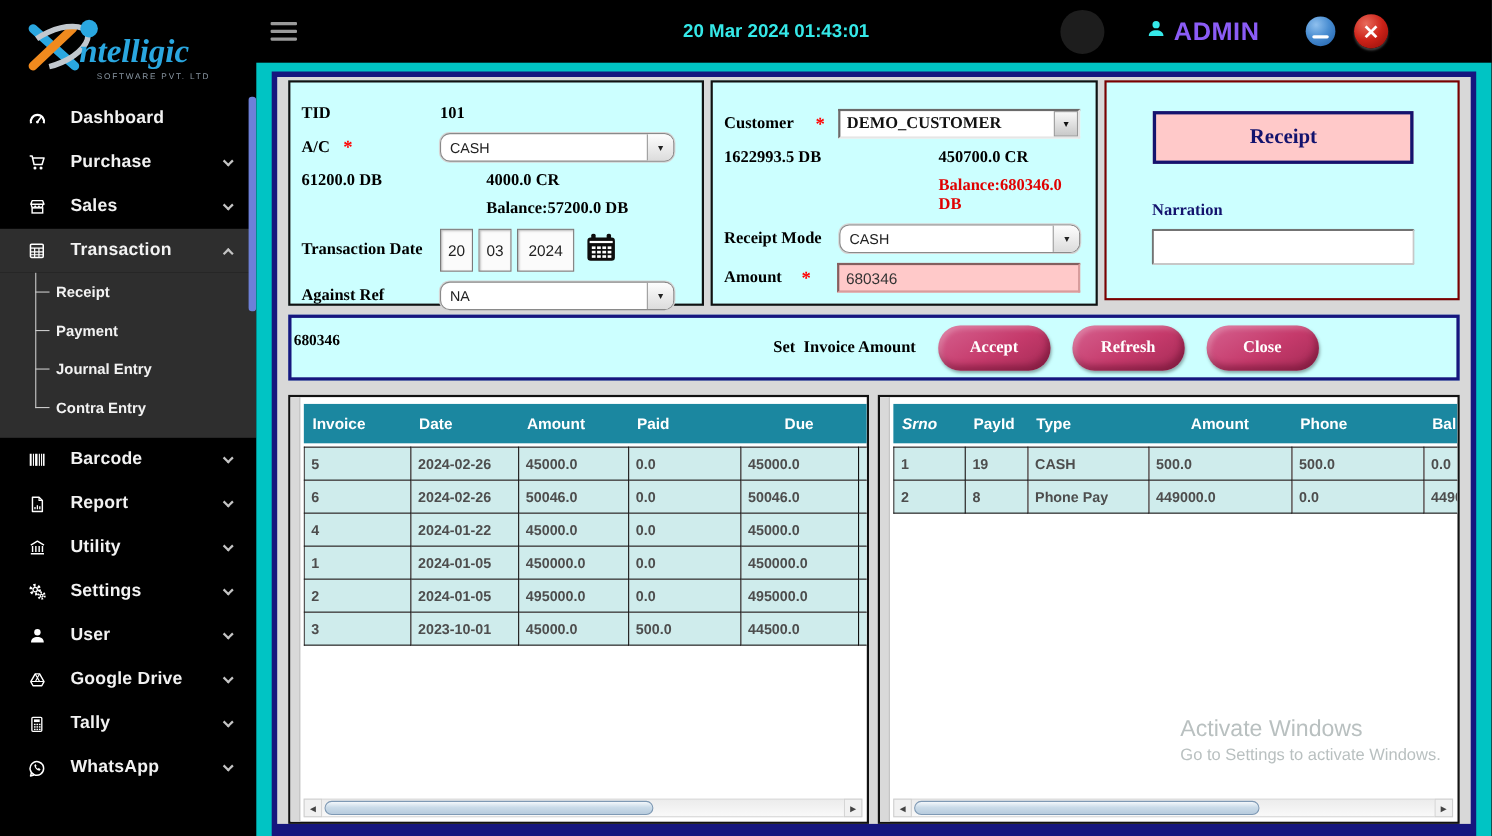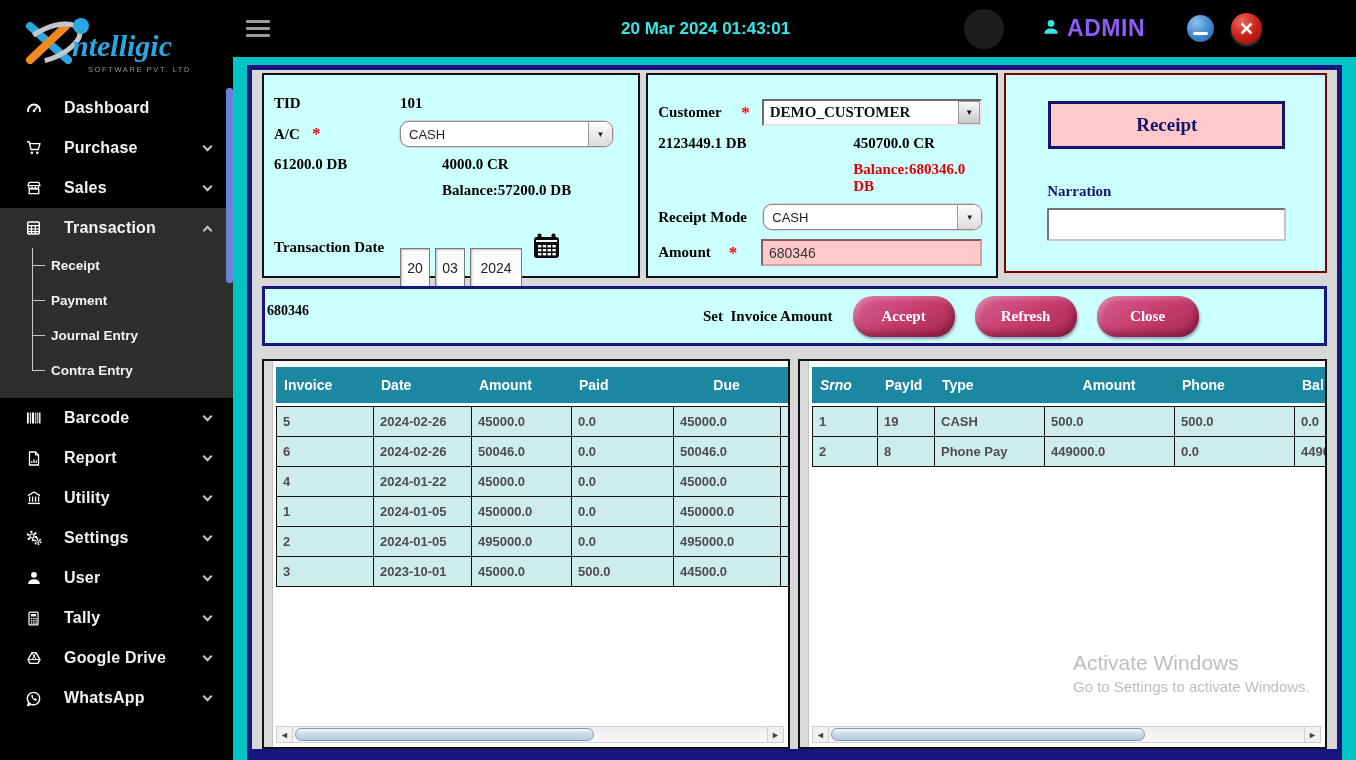--- a/index.html
+++ b/index.html
@@ -77,21 +77,21 @@
     font-size:8px; color:#222; }
 
   .combo { height:27px; border:2px solid #6a6a6a; border-right-color:#e6e6e6; border-bottom-color:#e6e6e6;
     background:#fff; display:flex; align-items:stretch; cursor:pointer; }
   .combo .combo-text { flex:1; font-family:"Liberation Serif", serif; font-weight:bold; font-size:15px;
     color:#111; padding:3px 0 0 6px; }
   .combo .combo-btn { width:22px; background:linear-gradient(#f8f8f8,#c9c9c9); border:1px solid #999;
     display:flex; align-items:center; justify-content:center; font-size:8px; color:#111; }
 
   .datebox { height:39px; border:1px solid #7a7a7a; background:#fbfbfb; text-align:center;
-    font-size:14px; color:#222; box-shadow:inset 1px 1px 2px #bbb; margin-right:5px;margin-top:40px; }
+    font-size:14px; color:#222; box-shadow:inset 1px 1px 2px #bbb; margin-right:5px; }
   .d2 { width:30px; } .d4 { width:52px; }
 
   .pink-input { height:27px; background:#ffc9c9; border:2px inset #d89c9c; font-size:14px; color:#333;
     padding-left:6px; width:226px; font-family:"Liberation Sans", sans-serif; }
   .receipt-title { position:absolute; left:42px; top:26px; width:237px; height:48px; background:#ffc9c9;
     border:3px solid #13136e; display:flex; align-items:center; justify-content:center;
     font-family:"Liberation Serif", serif; font-weight:bold; font-size:19px; color:#13136e; cursor:pointer; }
   .narr-label { position:absolute; left:41px; top:108px; font-family:"Liberation Serif", serif;
     font-weight:bold; font-size:15px; color:#13136e; }
   .narr-input { position:absolute; left:41px; top:133px; width:239px; height:33px; background:#fff;
@@ -262,47 +262,47 @@
             <svg width="16" height="16" viewBox="0 0 16 16">
               <circle cx="8" cy="4.8" r="2.9" fill="#fff"></circle>
               <path d="M2.2 14c0-3.2 2.6-4.8 5.8-4.8s5.8 1.6 5.8 4.8z" fill="#fff"></path>
             </svg>
           </span>
           <span class="mlabel">User</span>
           <span class="chev"></span>
         </div>
         <div class="mitem">
           <span class="micon">
+            <svg width="18" height="16" viewBox="0 0 16 16">
+              <path d="M6 2.6h4l4 7-2 3.8H4l-2-3.8z" stroke="#fff" stroke-width="1.3" fill="none" stroke-linejoin="round"></path>
+              <path d="M6 2.6 10 9.6M10 2.6 6.2 9.6M2.3 9.6h11.4" stroke="#fff" stroke-width="1" fill="none"></path>
+            </svg>
+          </span>
+          <span class="mlabel">Google Drive</span>
+          <span class="chev"></span>
+        </div>
+        <div class="mitem">
+          <span class="micon">
             <svg width="15" height="17" viewBox="0 0 16 16">
               <rect x="3.2" y="1.2" width="9.6" height="13.6" rx="1" stroke="#fff" stroke-width="1.3" fill="none"></rect>
               <rect x="5.2" y="3.2" width="5.6" height="2.6" fill="#fff"></rect>
               <g fill="#fff">
                 <rect x="5.2" y="7.4" width="1.6" height="1.4"></rect>
                 <rect x="7.6" y="7.4" width="1.6" height="1.4"></rect>
                 <rect x="10" y="7.4" width="1.6" height="1.4"></rect>
                 <rect x="5.2" y="9.8" width="1.6" height="1.4"></rect>
                 <rect x="7.6" y="9.8" width="1.6" height="1.4"></rect>
                 <rect x="10" y="9.8" width="1.6" height="1.4"></rect>
                 <rect x="5.2" y="12.2" width="1.6" height="1.4"></rect>
                 <rect x="7.6" y="12.2" width="1.6" height="1.4"></rect>
                 <rect x="10" y="12.2" width="1.6" height="1.4"></rect>
               </g>
             </svg>
           </span>
           <span class="mlabel">Tally</span>
-          <span class="chev"></span>
-        </div>
-        <div class="mitem">
-          <span class="micon">
-            <svg width="18" height="16" viewBox="0 0 16 16">
-              <path d="M6 2.6h4l4 7-2 3.8H4l-2-3.8z" stroke="#fff" stroke-width="1.3" fill="none" stroke-linejoin="round"></path>
-              <path d="M6 2.6 10 9.6M10 2.6 6.2 9.6M2.3 9.6h11.4" stroke="#fff" stroke-width="1" fill="none"></path>
-            </svg>
-          </span>
-          <span class="mlabel">Google Drive</span>
           <span class="chev"></span>
         </div>
         <div class="mitem">
           <span class="micon">
             <svg width="17" height="17" viewBox="0 0 16 16">
               <path d="M13.8 8A5.8 5.8 0 1 1 4 3.9 5.8 5.8 0 0 1 13.8 8z" stroke="#fff" stroke-width="1.3" fill="none"></path>
               <path d="M3.4 11.8 2.6 14.6l2.9-.8" stroke="#fff" stroke-width="1.3" fill="none" stroke-linejoin="round"></path>
               <path d="M5.8 5.4c.3 2.4 2.3 4.4 4.6 4.7l.8-1.3-1.6-1-.8.5c-.7-.4-1.3-1-1.6-1.7l.6-.8-1-1.5z" fill="#fff"></path>
             </svg>
           </span>
@@ -407,21 +407,21 @@
         <div class="panel panel-customer">
           <div class="frow">
             <span class="flabel w105">Customer</span>
             <span class="req2" style="margin-right:12px;margin-left:-22px">*</span>
             <div class="combo" style="width:223px">
               <span class="combo-text">DEMO_CUSTOMER</span>
               <span class="combo-btn">▼</span>
             </div>
           </div>
           <div class="frow" style="margin-top:8px">
-            <span class="bval" style="width:195px;flex:0 0 195px">2123449.1 DB</span>
+            <span class="bval" style="width:195px;flex:0 0 195px">1622993.5 DB</span>
             <span class="bval">450700.0 CR</span>
           </div>
           <div class="frow">
             <span style="width:195px;flex:0 0 195px"></span>
             <span class="bval redval">Balance:680346.0 DB</span>
           </div>
           <div class="frow" style="margin-top:6px">
             <span class="flabel w105">Receipt Mode</span>
             <div class="dd" style="width:226px">
               <span class="dd-text">CASH</span>

